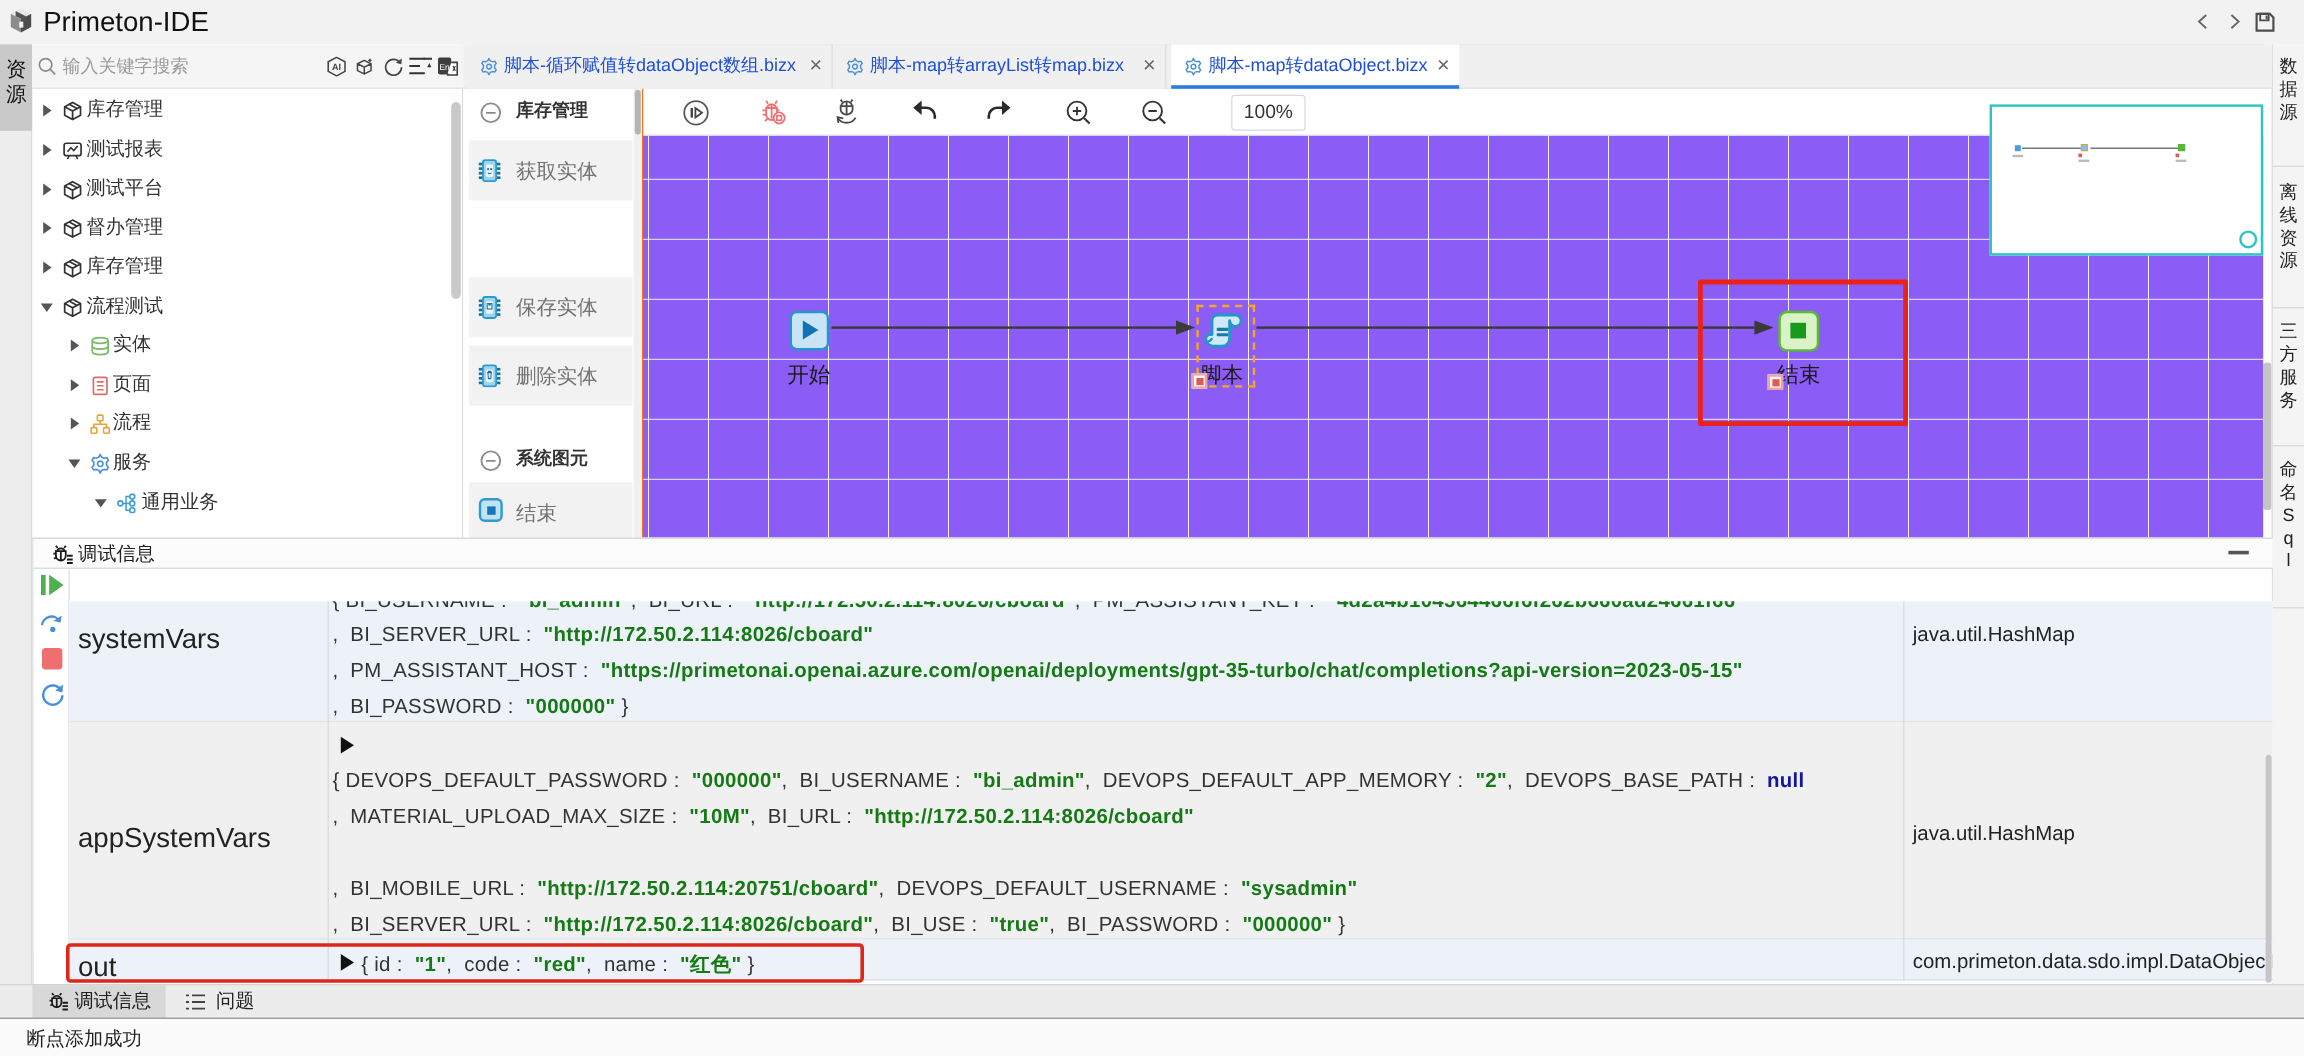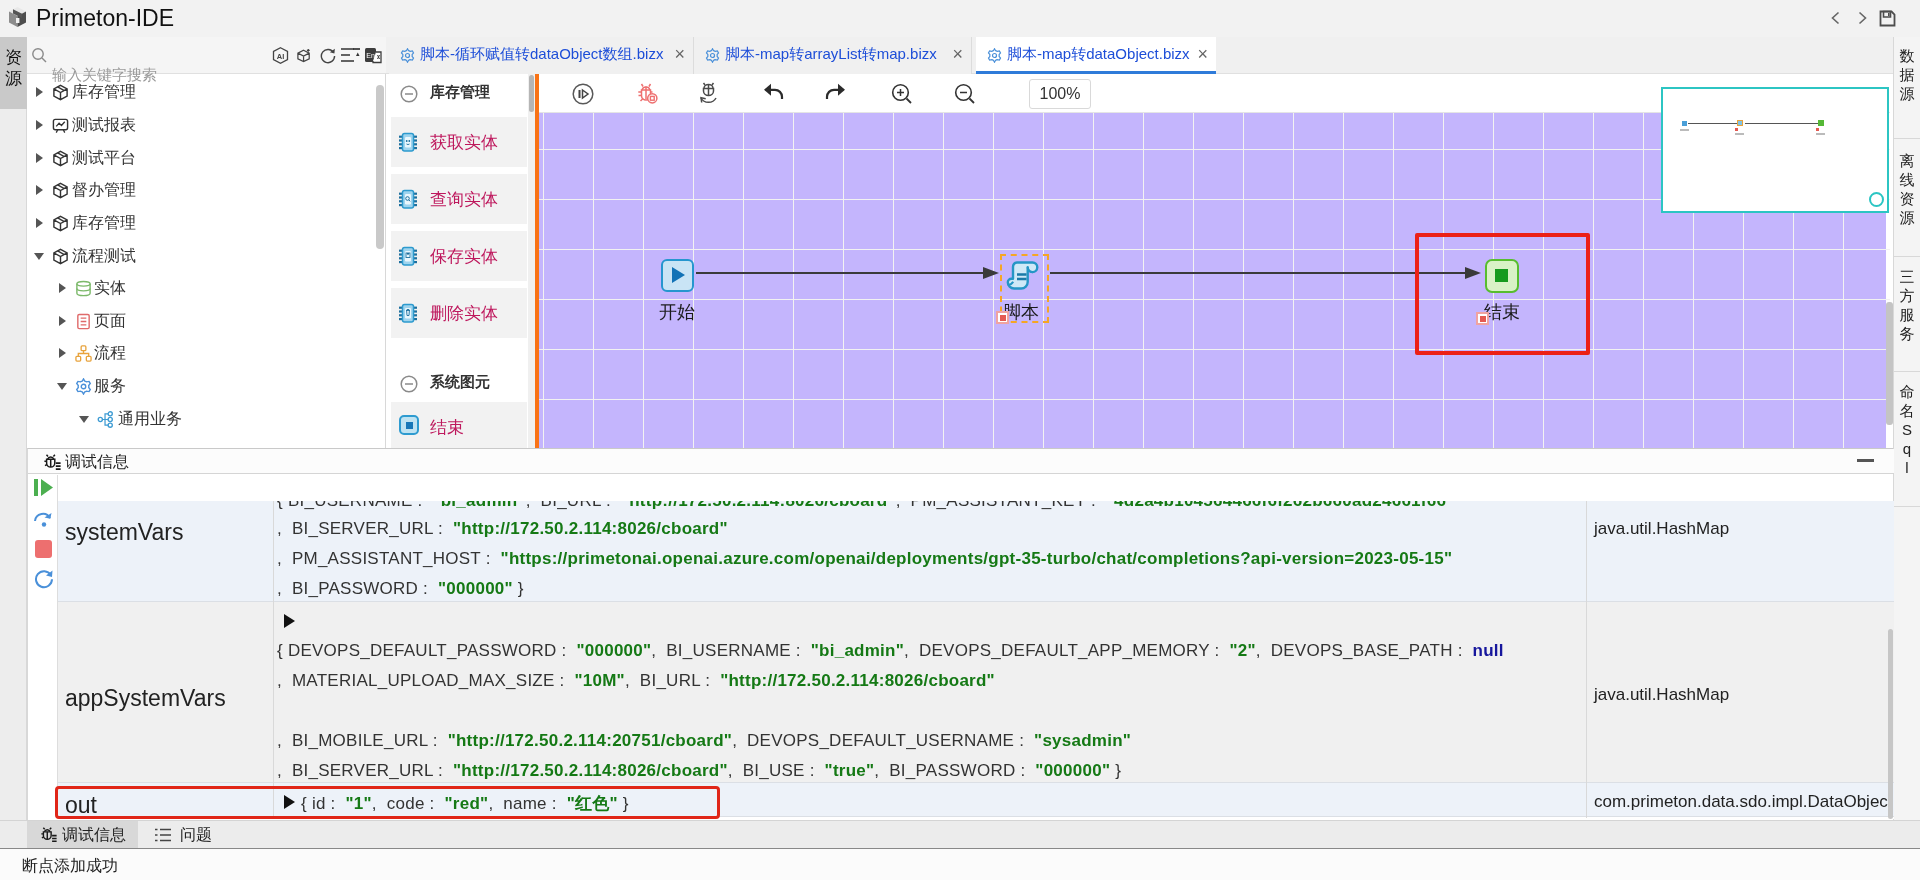--- a/index.html
+++ b/index.html
@@ -6,33 +6,33 @@
 html,body { width:1920px; height:880px; overflow:hidden; background:#fff;
   font-family:"Liberation Sans", sans-serif; }
 .abs { position:absolute; }
 #titlebar { position:absolute; left:0; top:0; width:1920px; height:37px; background:#f2f2f2; }
 #titlebar .appname { position:absolute; left:36px; top:5px; font-size:23px; color:#111; }
 #strip { position:absolute; left:0; top:37px; width:27px; height:783px; background:#ededed; border-right:1px solid #d8d8d8; }
 #strip .active { position:absolute; left:0; top:0; width:27px; height:72px; background:#c9c9c9; }
 #strip .lbl { position:absolute; left:0; top:10px; width:27px; text-align:center; font-size:17px; color:#111; line-height:21px; }
 #treepanel { position:absolute; left:27px; top:37px; width:359px; height:411px; background:#fff; border-right:1px solid #d8d8d8; }
 #searchrow { position:absolute; left:0; top:0; width:359px; height:37px; background:#f5f5f5; border-bottom:1px solid #e0e0e0; }
-#searchrow .ph { position:absolute; left:25px; top:9px; font-size:15px; color:#9a9a9a;margin-top:20px; }
+#searchrow .ph { position:absolute; left:25px; top:9px; font-size:15px; color:#9a9a9a; }
 .titem { position:absolute; height:26px; line-height:26px; font-size:16px; color:#333; white-space:nowrap; }
 .arr { position:absolute; width:0; height:0; }
 .arr.r { border-left:7px solid #555; border-top:5px solid transparent; border-bottom:5px solid transparent; }
 .arr.d { border-top:7px solid #555; border-left:5px solid transparent; border-right:5px solid transparent; }
 #treescroll { position:absolute; left:349px; top:48px; width:8px; height:164px; background:#c9c9c9; border-radius:4px; }
 #palette { position:absolute; left:386px; top:37px; width:142px; height:411px; background:#fff; }
 .pitem { position:absolute; left:5px; width:136px; height:50px; background:#f2f2f2; }
-.pitem .txt { position:absolute; left:39px; top:14px; font-size:17px; color:#be185d; }
+.pitem .txt { position:absolute; left:39px; top:14px; font-size:17px; color:#737373; }
 .phead { position:absolute; left:13px; font-size:15px; font-weight:bold; color:#333; }
 #palscroll { position:absolute; left:528px; top:37px; width:7px; height:411px; background:#f0f0f0; }
 #palscroll .thumb { position:absolute; left:1px; top:38px; width:5px; height:37px; background:#b5b5b5; border-radius:3px; }
-#canvas { position:absolute; left:535px; top:37px; width:1351px; height:411px; background:#c4b5fd; border-left:4px solid #f97316; }
+#canvas { position:absolute; left:535px; top:37px; width:1351px; height:411px; background:#8b5cf6; border-left:1px solid #f97316; }
 #ctoolbar { position:absolute; left:0; top:0; width:1351px; height:76px; background:#fff; border-bottom:1px solid #e5e5e5; }
 #grid { position:absolute; left:0; top:76px; width:1351px; height:335px;
   background-image:linear-gradient(to right,#f2f2f2 1px,transparent 1px),linear-gradient(to bottom,#f2f2f2 1px,transparent 1px);
   background-size:50px 50px; background-position:4px 36px; }
 #zoombox { position:absolute; left:490px; top:42px; width:62px; height:30px; background:#fff; border:1px solid #d9d9d9; border-radius:3px; text-align:center; line-height:28px; font-size:16px; color:#333; }
 #sidebar { position:absolute; left:1893px; top:37px; width:27px; height:783px; background:#f4f4f4; border-left:1px solid #d8d8d8; }
 #sidebar .sec { position:absolute; left:0; width:26px; text-align:center; font-size:15px; color:#222; line-height:19px; }
 #sidebar .sep { position:absolute; left:0; width:26px; height:1px; background:#d8d8d8; }
 #debug { position:absolute; left:27px; top:448px; width:1866px; height:372px; background:#fff; border-top:1px solid #c9c9c9; border-left:1px solid #d8d8d8; }
 #dhead { position:absolute; left:0; top:0; width:1866px; height:25px; background:#fcfcfc; border-bottom:1px solid #d5d5d5; }
@@ -256,39 +256,20 @@
           <rect x="15" y="15" width="4" height="2.2"></rect>
         </g>
         <rect x="4.5" y="1.5" width="11" height="17.5" rx="2" fill="#9fd4ee" stroke="#2d9ace" stroke-width="1.5"></rect>
         <rect x="7" y="5" width="6" height="10.5" rx="1.2" fill="#eaf7fd"></rect>
         <circle cx="8.7" cy="9" r="0.9" fill="#1c6f9e"></circle>
         <circle cx="11.3" cy="9" r="0.9" fill="#1c6f9e"></circle>
         <path d="M8.5 12 q1.5 1.2 3 0" stroke="#1c6f9e" stroke-width="0.9" fill="none"></path>
       </svg>
     <div class="txt">获取实体</div>
   </div>
-  <div class="pitem" style="top:137px">
-    <svg class="abs" style="left:7px;top:15px" width="20" height="20" viewBox="0 0 20 20">
-        <g fill="#1c6f9e">
-          <rect x="1" y="3.6" width="4" height="2.2"></rect>
-          <rect x="1" y="7.4" width="4" height="2.2"></rect>
-          <rect x="1" y="11.2" width="4" height="2.2"></rect>
-          <rect x="1" y="15" width="4" height="2.2"></rect>
-          <rect x="15" y="3.6" width="4" height="2.2"></rect>
-          <rect x="15" y="7.4" width="4" height="2.2"></rect>
-          <rect x="15" y="11.2" width="4" height="2.2"></rect>
-          <rect x="15" y="15" width="4" height="2.2"></rect>
-        </g>
-        <rect x="4.5" y="1.5" width="11" height="17.5" rx="2" fill="#9fd4ee" stroke="#2d9ace" stroke-width="1.5"></rect>
-        <rect x="7" y="5" width="6" height="10.5" rx="1.2" fill="#eaf7fd"></rect>
-        <circle cx="9.5" cy="9.5" r="1.8" fill="none" stroke="#1c6f9e" stroke-width="1"></circle>
-        <line x1="10.8" y1="10.8" x2="12.2" y2="12.4" stroke="#1c6f9e" stroke-width="1"></line>
-      </svg>
-    <div class="txt">查询实体</div>
-  </div>
   <div class="pitem" style="top:194px">
     <svg class="abs" style="left:7px;top:15px" width="20" height="20" viewBox="0 0 20 20">
         <g fill="#1c6f9e">
           <rect x="1" y="3.6" width="4" height="2.2"></rect>
           <rect x="1" y="7.4" width="4" height="2.2"></rect>
           <rect x="1" y="11.2" width="4" height="2.2"></rect>
           <rect x="1" y="15" width="4" height="2.2"></rect>
           <rect x="15" y="3.6" width="4" height="2.2"></rect>
           <rect x="15" y="7.4" width="4" height="2.2"></rect>
           <rect x="15" y="11.2" width="4" height="2.2"></rect>

